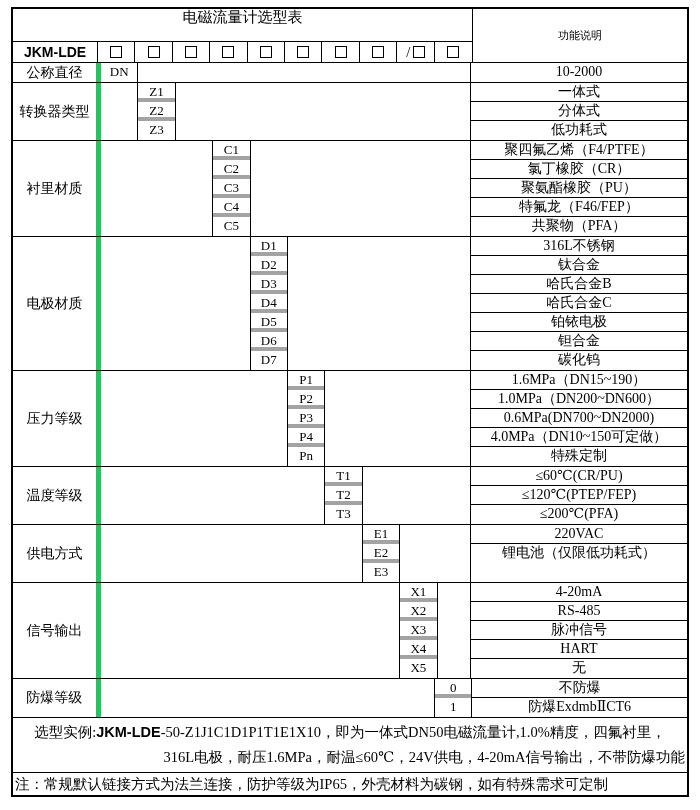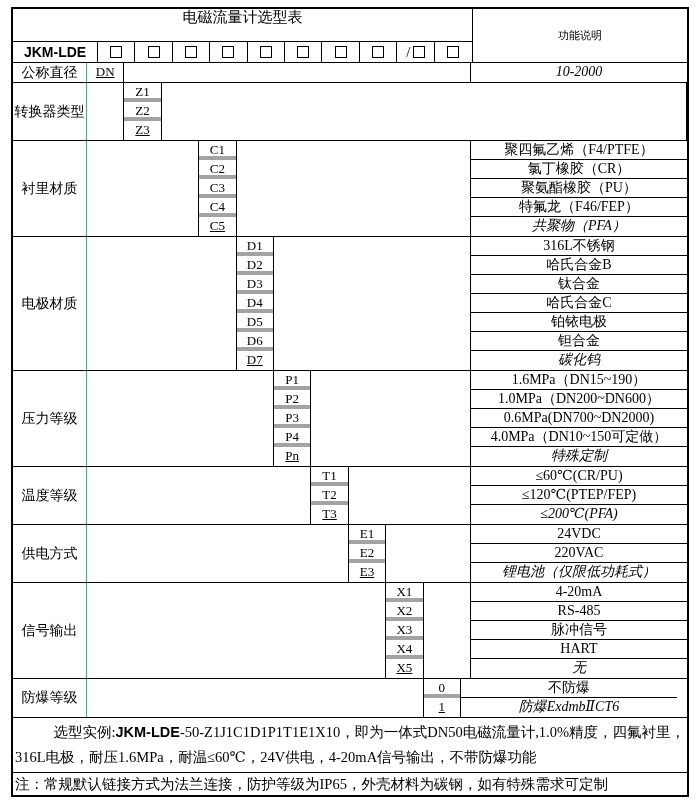--- a/index.html
+++ b/index.html
@@ -26,37 +26,37 @@
   .box-cells { flex:1; display:flex; }
   .box-cell { width:37.4px; display:flex; align-items:center; justify-content:center;
               border-right:1px solid #000; }
   .box-cell:last-child { border-right:none; }
   .cbox { display:inline-block; width:12px; height:12px; border:1.5px solid #000;
           background:#fff; }
   .slash { font-size:15px; margin-right:2px; line-height:12px; }
 
   
   .group { display:flex; border-bottom:1px solid #000; align-items:stretch; }
-  .cat { width:74px; border-right:1px solid #22c55e; display:flex; align-items:center;
+  .cat { width:88px; border-right:5px solid #22c55e; display:flex; align-items:center;
          justify-content:center; font-size:14px; }
   .sp { border-right:1px solid #000; }
   .codes { width:37.4px; border-right:1px solid #000; display:flex; flex-direction:column; }
   .code-cell { height:19px; line-height:18px; text-align:center; font-size:13px;
                border-bottom:4px solid #a3a3a3; }
-  .codes .code-cell:last-child { border-bottom:none;text-decoration:underline; }
+  .codes .code-cell:last-child { border-bottom:none; }
   .sp-r { flex:1; border-right:1px solid #000; }
   .descs { width:216px; display:flex; flex-direction:column; }
   .desc-cell { height:19px; line-height:18px; text-align:center; font-size:14px;
                white-space:nowrap; border-bottom:1px solid #000; }
-  .descs .desc-cell:last-child { border-bottom:none;font-style:italic; }
+  .descs .desc-cell:last-child { border-bottom:none; }
 
   
   .example-row { height:54px; font-size:14.5px; padding:1px 2px; }
-  .example-l1 { height:26px; line-height:26px; text-align:right; white-space:nowrap; }
-  .example-l2 { height:26px; line-height:24px; text-align:left; white-space:nowrap; }
+  .example-l1 { height:26px; line-height:26px; text-align:center; white-space:nowrap; }
+  .example-l2 { height:26px; line-height:24px; text-align:right; white-space:nowrap; }
   .bold-model { font-family:"Liberation Sans","DejaVu Sans",sans-serif; font-weight:bold; }
   .note-row { border-top:1px solid #000; height:23px; line-height:22px;
               font-size:14.5px; padding:0 2px; text-align:left; white-space:nowrap; }
 </style>
 </head>
 <body>
 
 <div class="sheet">
 
   <div class="header-row">
@@ -115,20 +115,25 @@
       </div>
       <div class="group">
         <div class="cat">转换器类型</div>
         <div class="sp" style="width: 37.4px;"></div>
         <div class="codes">
           <div class="code-cell">Z1</div>
           <div class="code-cell">Z2</div>
           <div class="code-cell">Z3</div>
         </div>
         <div class="sp-r"></div>
+        <div class="descs">
+          <div class="desc-cell">一体式</div>
+          <div class="desc-cell">分体式</div>
+          <div class="desc-cell">低功耗式</div>
+        </div>
       </div>
       <div class="group">
         <div class="cat">衬里材质</div>
         <div class="sp" style="width: 112.2px;"></div>
         <div class="codes">
           <div class="code-cell">C1</div>
           <div class="code-cell">C2</div>
           <div class="code-cell">C3</div>
           <div class="code-cell">C4</div>
           <div class="code-cell">C5</div>
@@ -150,22 +155,22 @@
           <div class="code-cell">D2</div>
           <div class="code-cell">D3</div>
           <div class="code-cell">D4</div>
           <div class="code-cell">D5</div>
           <div class="code-cell">D6</div>
           <div class="code-cell">D7</div>
         </div>
         <div class="sp-r"></div>
         <div class="descs">
           <div class="desc-cell">316L不锈钢</div>
+          <div class="desc-cell">钛合金</div>
           <div class="desc-cell">哈氏合金B</div>
-          <div class="desc-cell">钛合金</div>
           <div class="desc-cell">哈氏合金C</div>
           <div class="desc-cell">铂铱电极</div>
           <div class="desc-cell">钽合金</div>
           <div class="desc-cell">碳化钨</div>
         </div>
       </div>
       <div class="group">
         <div class="cat">压力等级</div>
         <div class="sp" style="width: 187px;"></div>
         <div class="codes">
@@ -202,21 +207,20 @@
       <div class="group">
         <div class="cat">供电方式</div>
         <div class="sp" style="width: 261.8px;"></div>
         <div class="codes">
           <div class="code-cell">E1</div>
           <div class="code-cell">E2</div>
           <div class="code-cell">E3</div>
         </div>
         <div class="sp-r"></div>
         <div class="descs">
-          <div class="desc-cell">24VDC</div>
           <div class="desc-cell">220VAC</div>
           <div class="desc-cell">锂电池（仅限低功耗式）</div>
         </div>
       </div>
       <div class="group">
         <div class="cat">信号输出</div>
         <div class="sp" style="width: 299.2px;"></div>
         <div class="codes">
           <div class="code-cell">X1</div>
           <div class="code-cell">X2</div>

